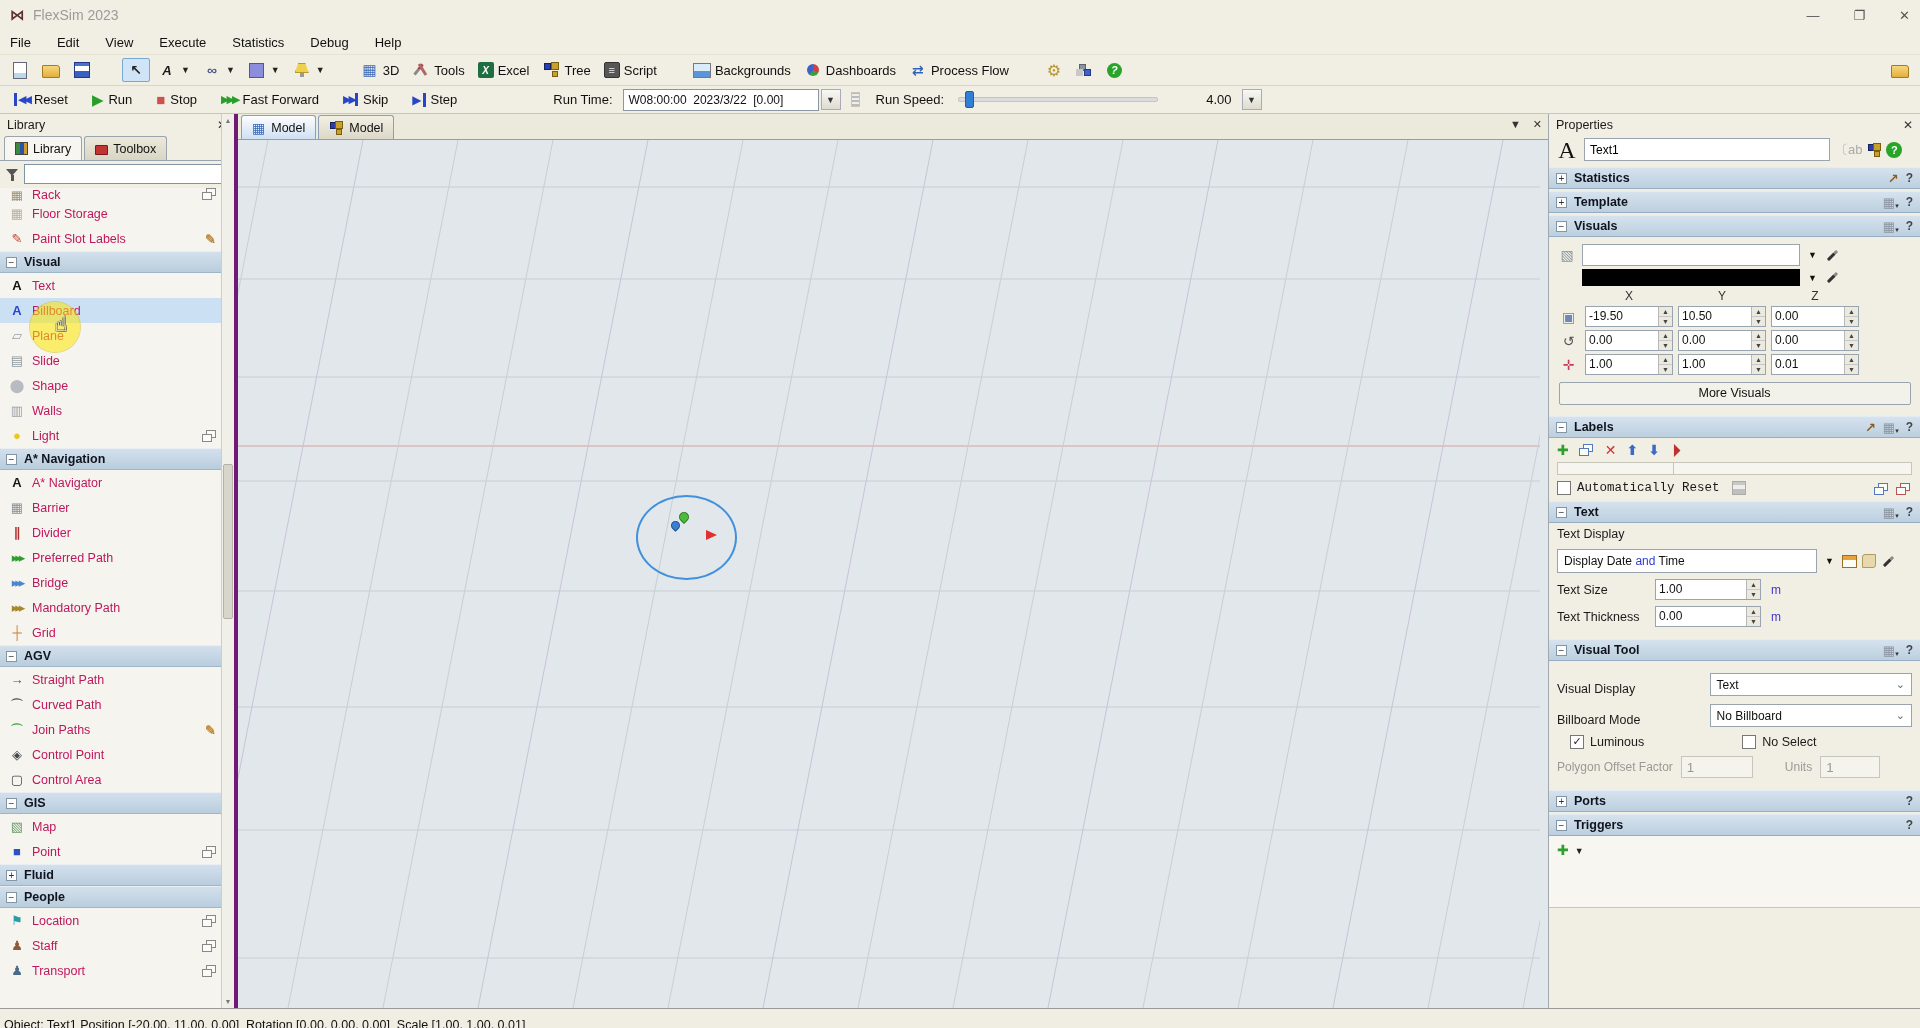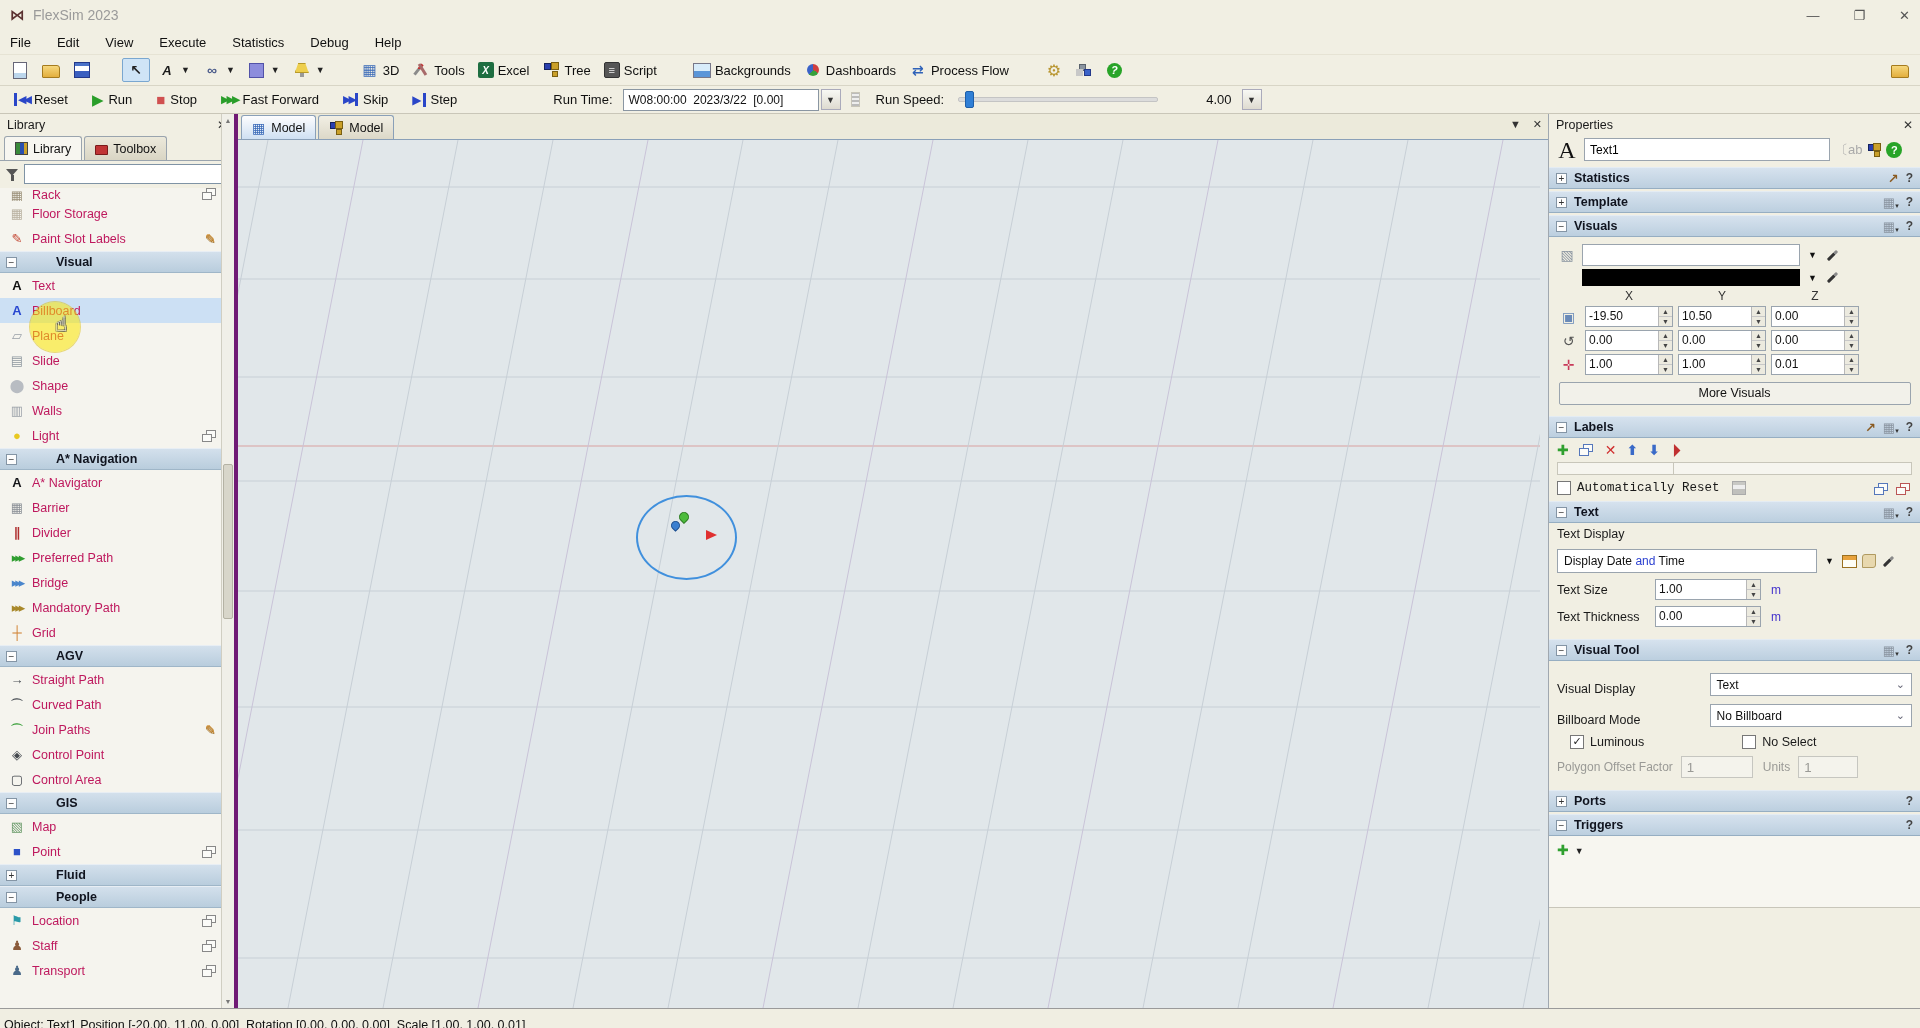--- a/index.html
+++ b/index.html
@@ -93,21 +93,21 @@
   .funnel::before{content:"";position:absolute;left:0;top:1px;border-left:6px solid transparent;border-right:6px solid transparent;border-top:7px solid #555;}
   .funnel::after{content:"";position:absolute;left:5px;top:7px;width:3px;height:6px;background:#555;}
   .lsearch input{flex:1;height:20px;border:1px solid #7f93a5;background:#fff;font:inherit;padding:0 4px;}
   .lib-list{flex:1;overflow:hidden;position:relative;background:#f5f4ee;padding-right:13px;}
   .lib-item{display:flex;align-items:center;height:25px;padding:0 3px 0 6px;gap:4px;}
   .lib-item.selected{background:#cce0f4;}
   .lib-item.clip{height:13px;overflow:hidden;align-items:flex-start;}
   .li-ico{width:22px;text-align:center;font-size:13px;flex:none;}
   .li-label{flex:1;font-size:12.5px;color:#be185d;white-space:nowrap;overflow:hidden;}
   .lib-header{display:flex;align-items:center;height:22px;padding:0 6px;gap:7px;background:linear-gradient(#d3e0ec,#b9cddd);border-top:1px solid #e8eef4;border-bottom:1px solid #9fb6c8;}
-  .lib-header .li-label{font-weight:bold;color:#10141f;margin-left:32px;}
+  .lib-header .li-label{font-weight:bold;color:#10141f;}
   .colbox{width:11px;height:11px;flex:none;border:1px solid #8495a5;background:#fdfdfd;font-size:10px;line-height:9px;text-align:center;color:#333;}
   .dup{position:relative;width:14px;height:12px;flex:none;margin-right:2px;}
   .dup::before{content:"";position:absolute;right:0;top:0;width:8px;height:6px;border:1px solid #888;background:#fbfbf8;}
   .dup::after{content:"";position:absolute;left:0;bottom:0;width:8px;height:6px;border:1px solid #888;background:#fbfbf8;}
   .edit-badge{color:#d08a2a;font-size:13px;flex:none;margin-right:2px;text-shadow:0 1px 0 #8a5a10;}
   .lib-scroll{position:absolute;right:0;top:0;bottom:0;width:13px;background:#f0efe8;border-left:1px solid #d0cec2;}
   .lib-scroll .ar{position:absolute;left:0;width:12px;height:13px;text-align:center;font-size:7px;color:#777;line-height:13px;}
   .lib-scroll .ar.up{top:0;}
   .lib-scroll .ar.down{bottom:0;}
   .lib-thumb{position:absolute;left:1px;top:350px;width:10px;height:155px;background:#d8d6ca;border:1px solid #b4b2a4;border-radius:2px;}
@@ -188,21 +188,21 @@
   .unit-row .fl{width:98px;}
   .unit-m{color:#4433cc;margin-left:10px;}
   .vt-row{display:flex;align-items:flex-end;margin:8px 0;}
   .vt-row .fl{width:153px;}
   .pselect{display:flex;align-items:center;justify-content:space-between;width:203px;height:23px;border:1px solid #9aa4ae;background:#fff;padding:0 6px;}
   .chev{color:#667;font-size:11px;}
   .cb-row{display:flex;align-items:center;gap:6px;margin:7px 0;padding-left:13px;}
   .cb-row .second{margin-left:92px;}
   .poly-row{display:flex;align-items:center;margin:6px 0;color:#9a9a96;}
   .dis-input{border:1px solid #c6c6c0;background:#f4f3ec;color:#9a9a96;height:22px;width:72px;padding:2px 5px;margin-left:8px;}
-  .poly-row .u-lab{margin-left:10px;}
+  .poly-row .u-lab{margin-left:32px;}
   .trig-content{background:#f7f6f0;border-bottom:1px solid #c8c6ba;height:72px;padding:6px 8px;display:flex;align-items:flex-start;gap:6px;}
   .trig-content .tri{font-size:9px;color:#222;margin-top:4px;}
 </style>
 </head>
 <body>
 
 <div class="window">
 
   <div class="titlebar">
     <span class="app-ico">⋈</span>

